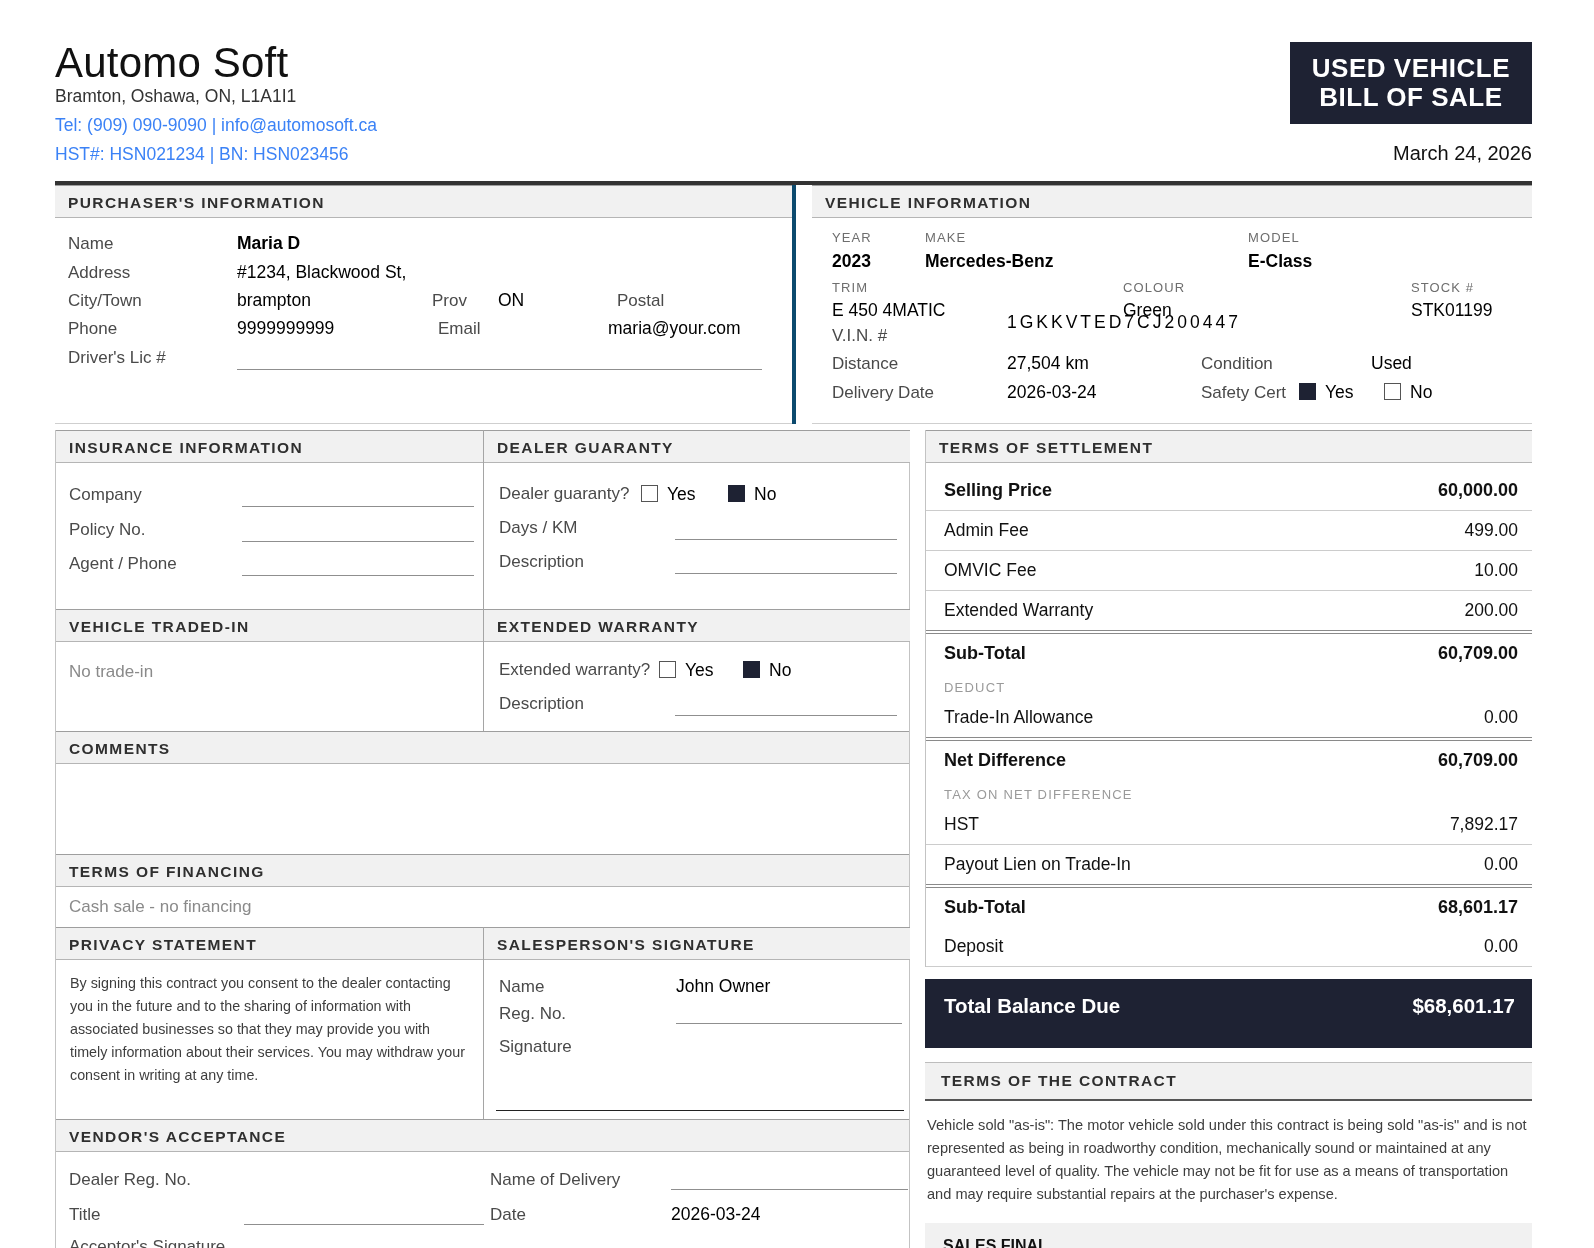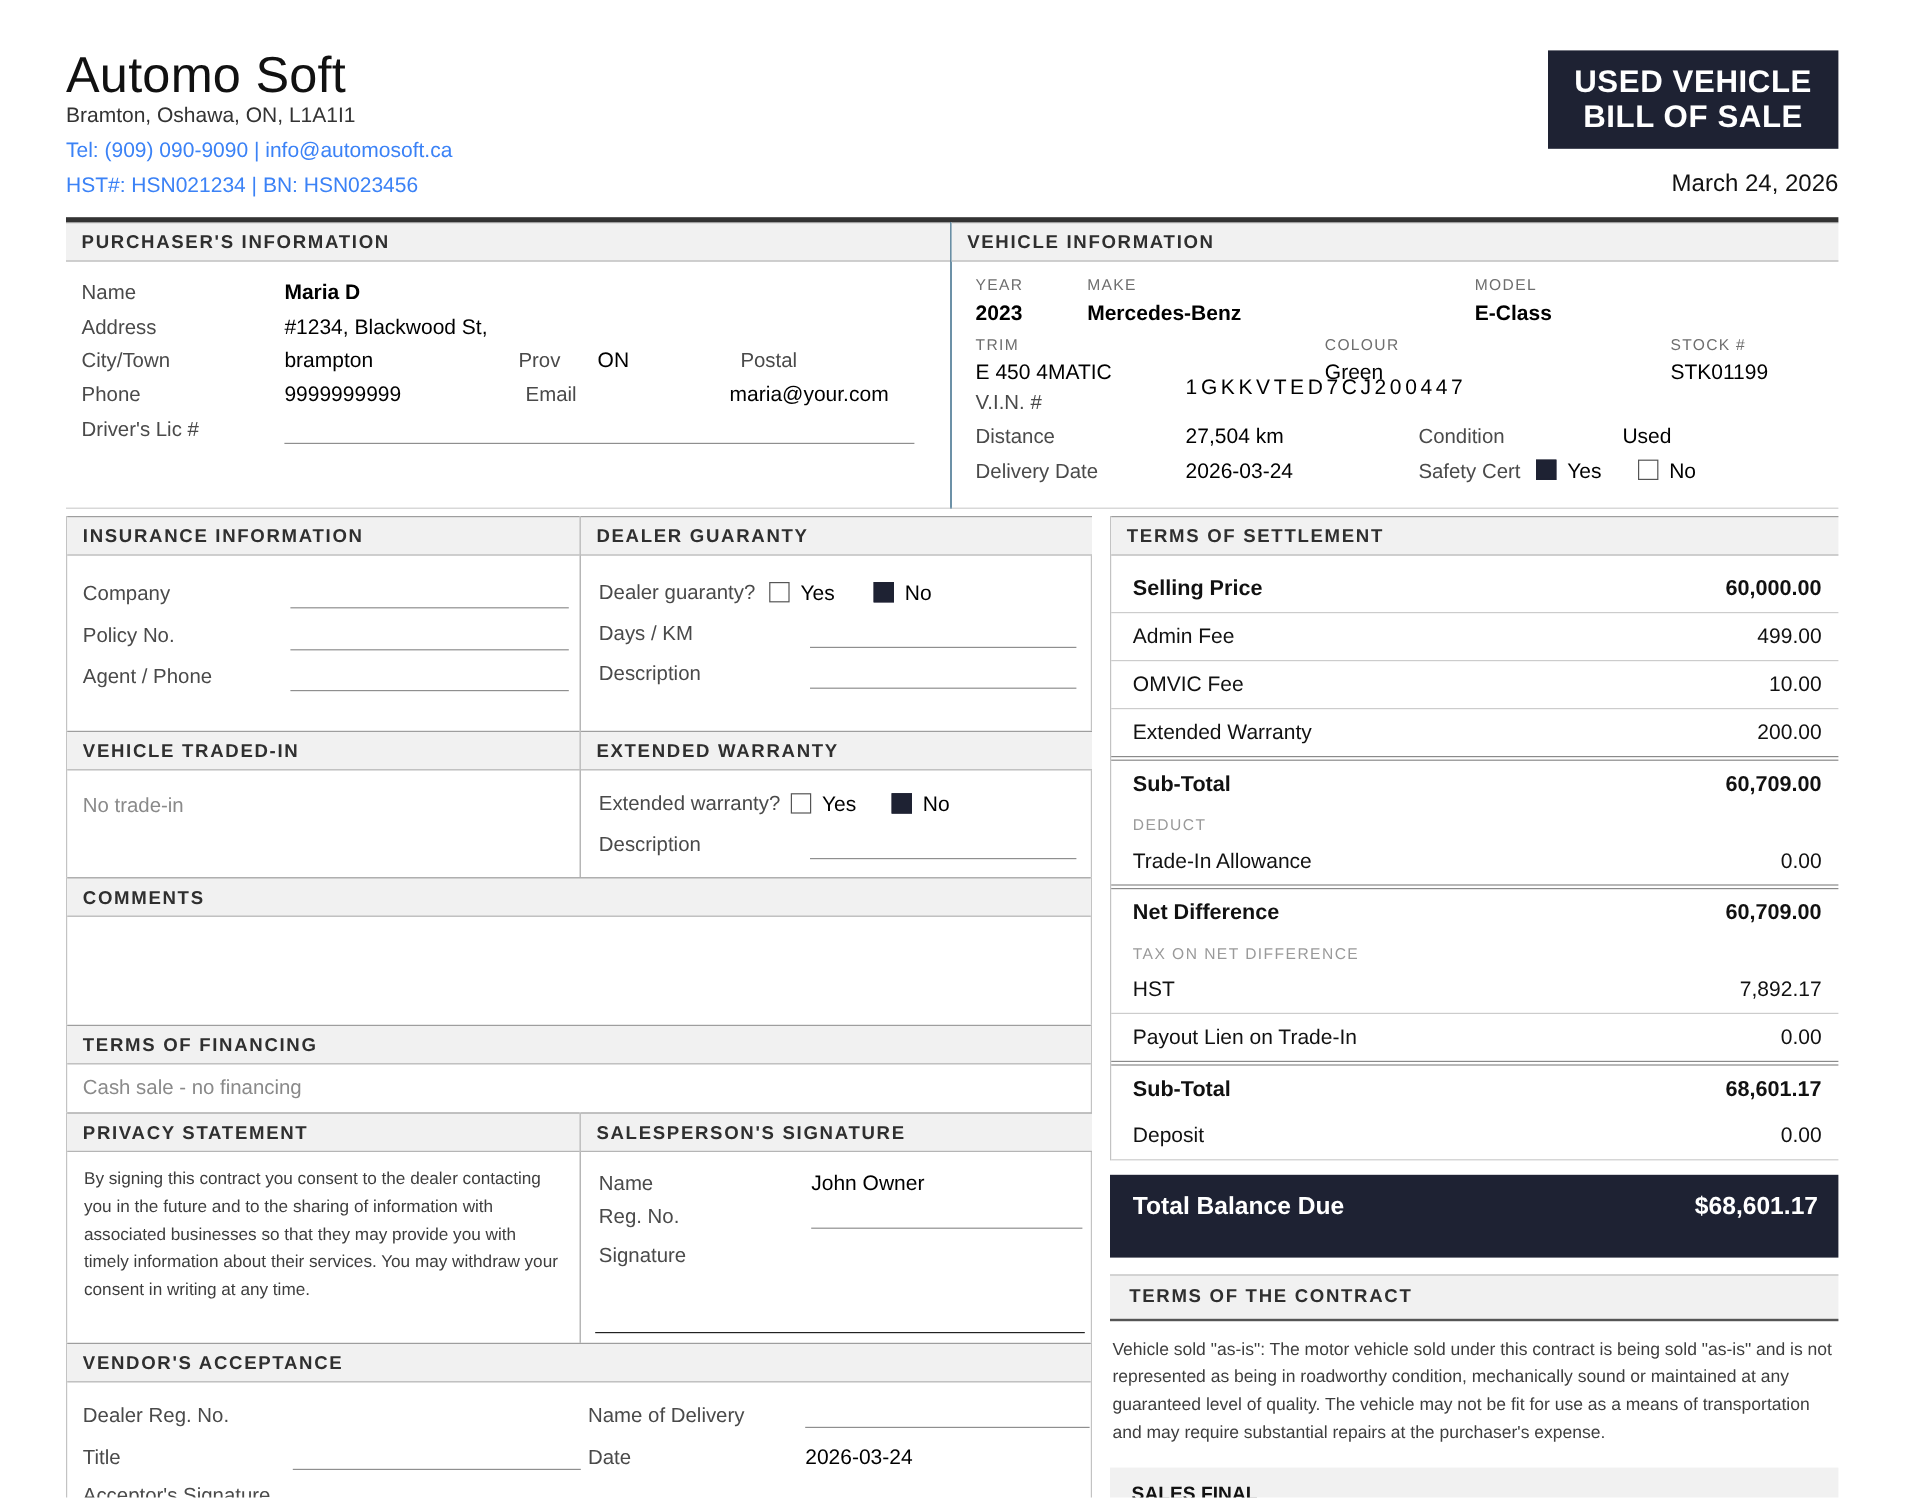--- a/index.html
+++ b/index.html
@@ -34,21 +34,21 @@
   .val { color:#000; font-size:17.5px; }
   .muted { color:#8a8a8a; font-size:17px; }
   .uline { border-bottom:1px solid #8f8f8f; display:inline-block; height:22px; }
   .abs { position:absolute; white-space:nowrap; }
   .cb { width:17px; height:17px; border:1.5px solid #555; background:#fff; display:inline-block; vertical-align:-2px; }
   .cb.checked { background:#1e2233; border-color:#1e2233; }
   .caps-lab { font-size:13px; letter-spacing:1.1px; color:#6e6e6e; }
 
   
   .top-grid { display:grid; grid-template-columns:737px 740px; border-top:4px solid #333; margin-top:16px; }
-  .top-col2 { border-left:1px solid #0c4a6e; }
+  .top-col2 { border-left:4px solid #0c4a6e;padding-left:16px; }
   .top-body { position:relative; height:206px; border-bottom:1px solid #cfcfcf; }
 
   
   .main { display:grid; grid-template-columns:855px 607px; column-gap:15px; margin-top:6px; }
 
   .lsec { border-left:1px solid #c3c3c3; border-right:1px solid #c3c3c3; }
   .split { display:grid; grid-template-columns:427px 427px; }
   .split > .subR { border-left:1px solid #a5a5a5; }
   .subbody { position:relative; }
 

